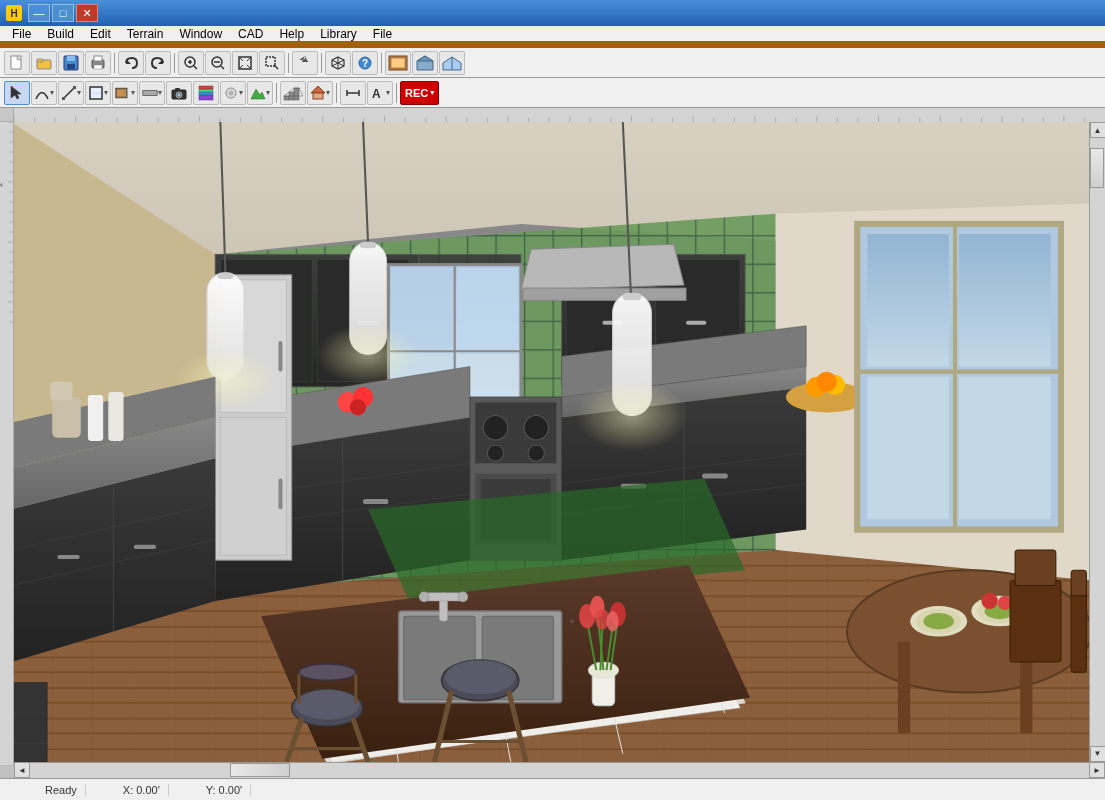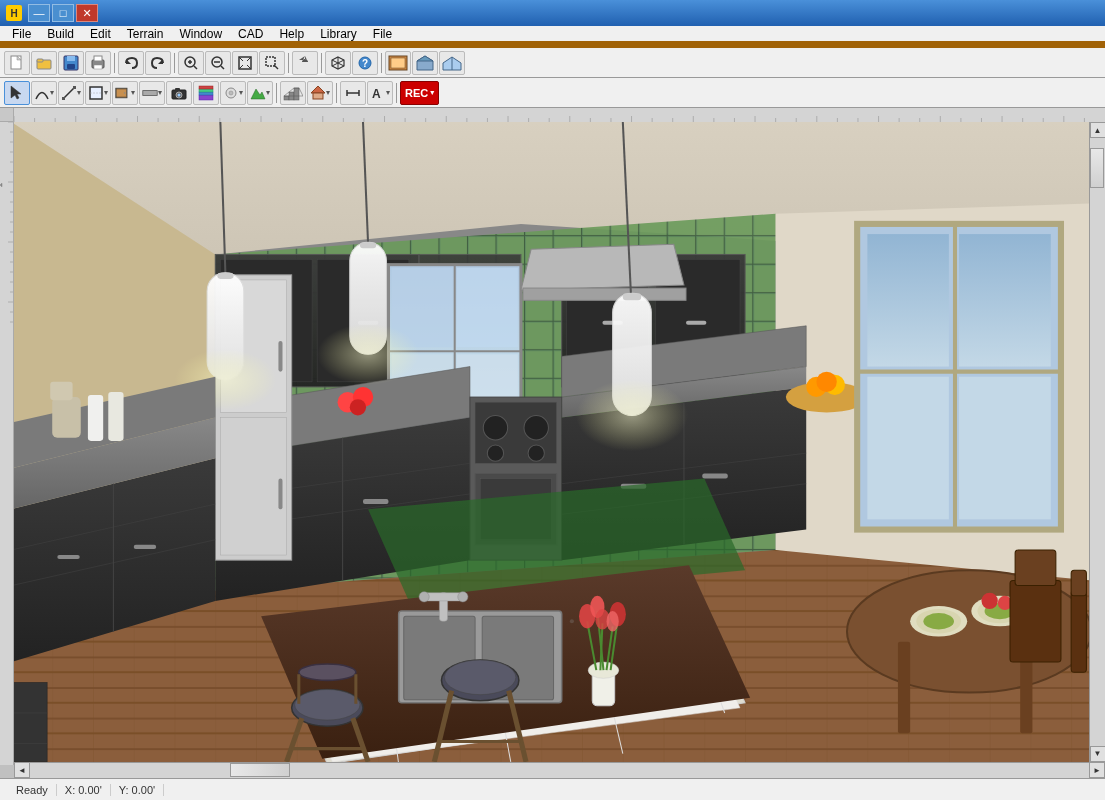--- a/index.html
+++ b/index.html
@@ -199,20 +199,21 @@
       border-top: 1px solid #999;
       display: flex;
       align-items: center;
       padding: 0 8px;
       font-size: 11px;
       color: #333;
     }
     .status-bar-item {
       padding: 0 8px;
       border-right: 1px solid #ccc;
+      margin-left: 29px;
     }
 
     
     .scrollbar-h {
       height: 16px;
       background: #f0f0f0;
       border-top: 1px solid #999;
       display: flex;
       align-items: center;
     }

